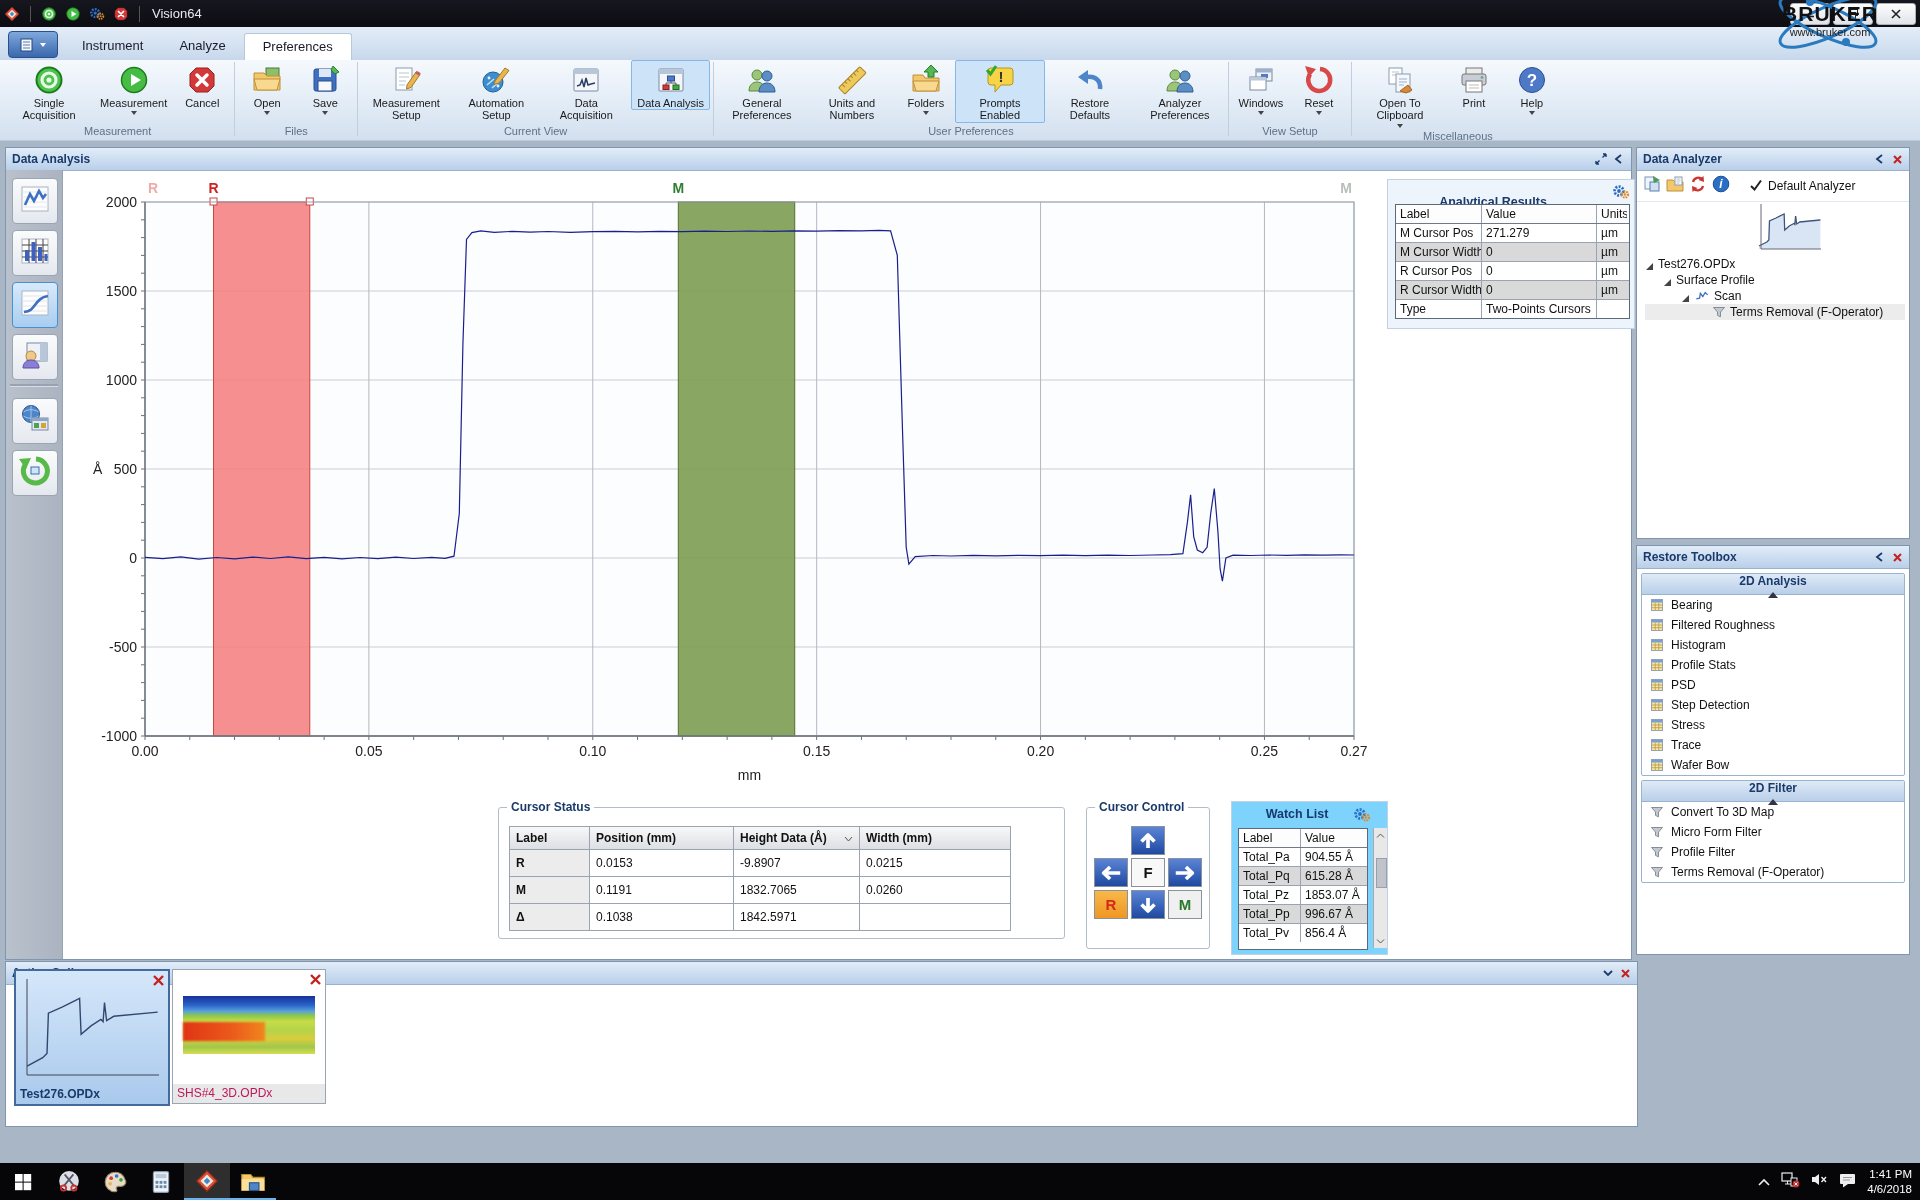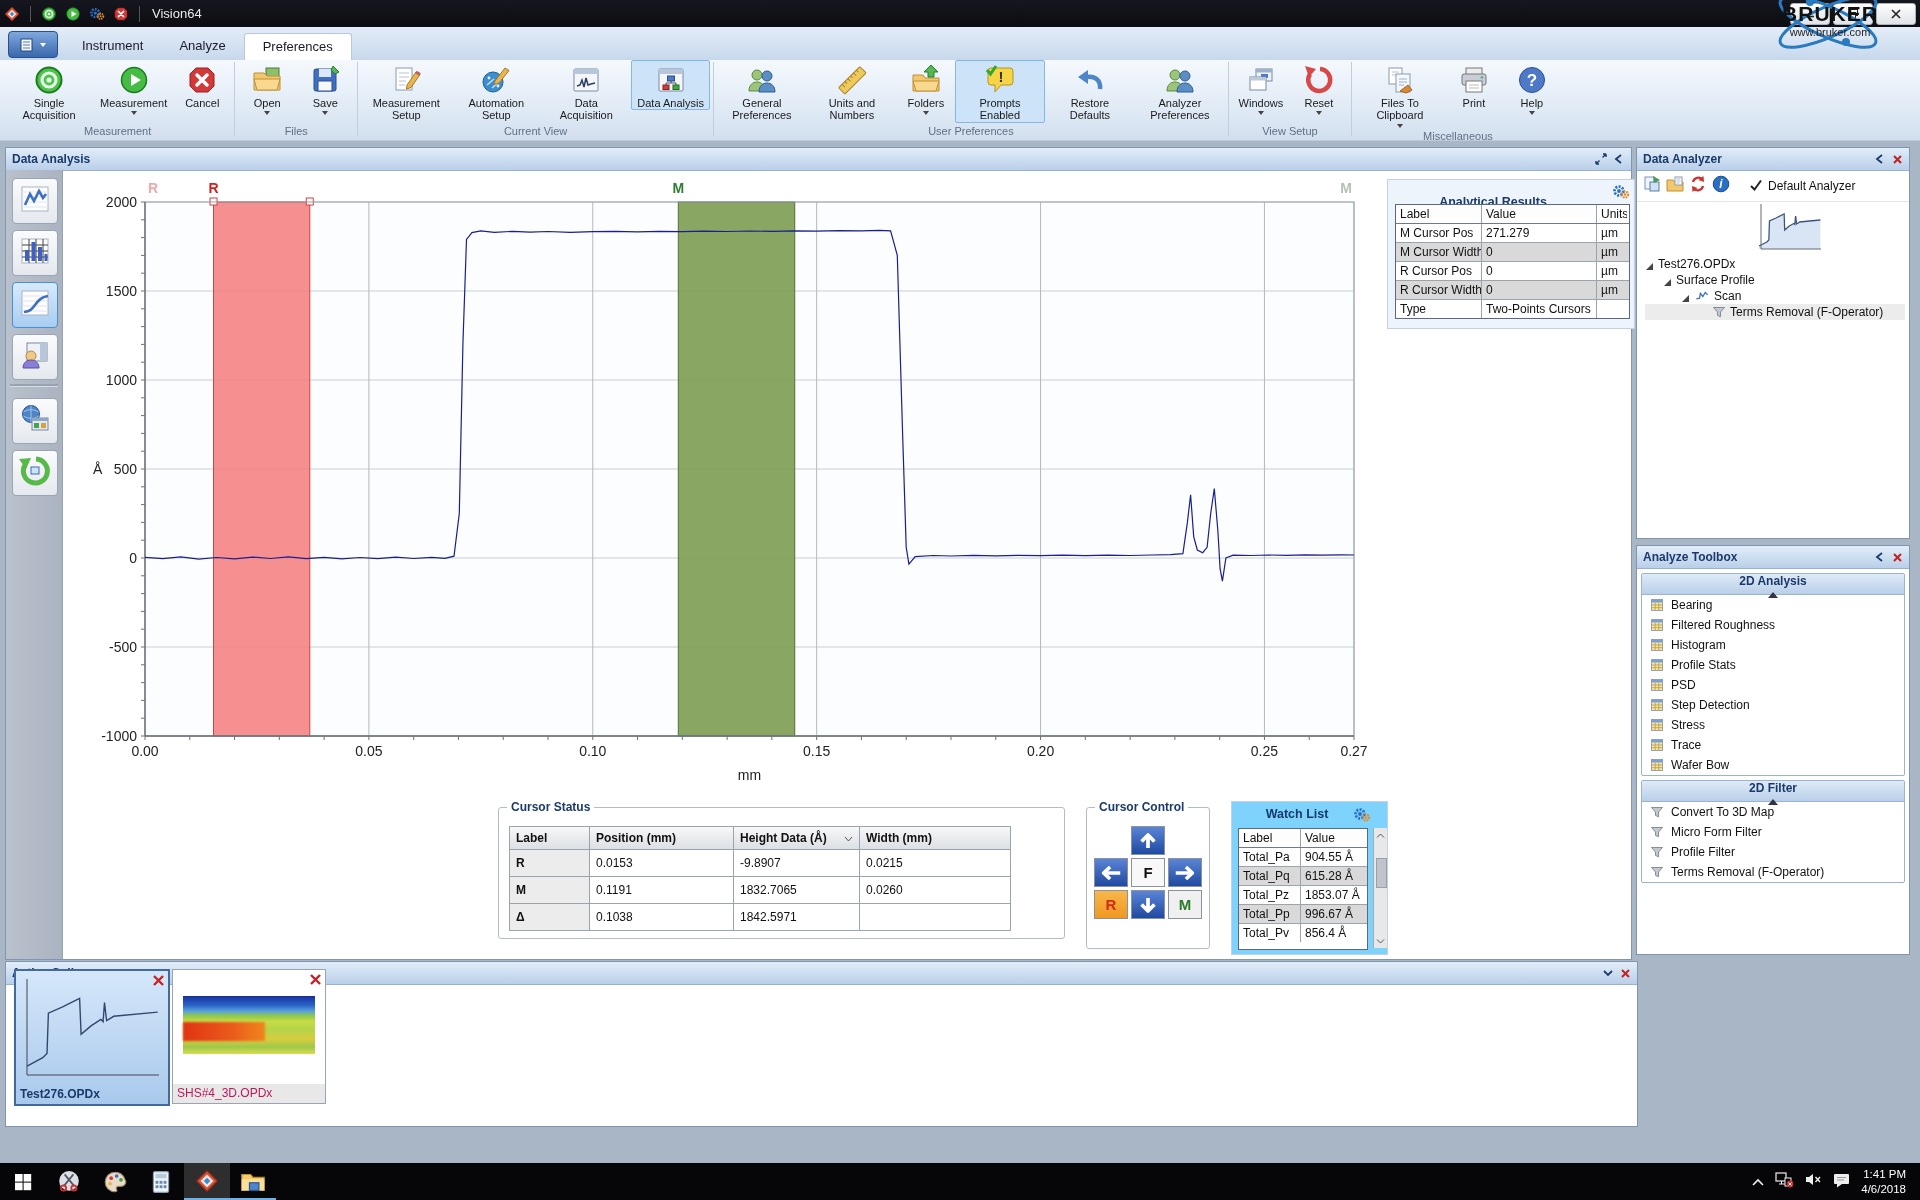--- a/index.html
+++ b/index.html
@@ -87,21 +87,21 @@
   .thumbcard{position:absolute;top:7px;width:152px;height:133px;border:1px solid #9aa4b2;background:#fff;}
   .thumbcard.sel{background:linear-gradient(#d5e7fa,#a9c9ec);border:2px solid #44699c;}
   .thumblab{position:absolute;left:0;bottom:0;right:0;height:19px;font-size:12px;padding:2px 4px;box-sizing:border-box;}
   .tclose{position:absolute;right:3px;top:2px;}
   
   #statusbar{position:absolute;left:0;top:1139px;width:1920px;height:24px;background:linear-gradient(#fcfdfe,#e9eef5);border-top:1px solid #c8d2de;font-size:12px;}
   #taskbar{position:absolute;left:0;top:1163px;width:1920px;height:37px;background:#060608;display:flex;align-items:center;}
   .tkbtn{width:46px;height:37px;display:flex;align-items:center;justify-content:center;box-sizing:border-box;}
   .tkbtn.active{border-bottom:2px solid #6cb2e8;}
   .tkbtn.focused{background:#2e2e2e;}
-  #tray{position:absolute;right:0;top:0;height:37px;display:flex;align-items:center;gap:10px;padding-right:14px;}
+  #tray{position:absolute;right:0;top:0;height:37px;display:flex;align-items:center;gap:10px;padding-right:8px;}
   #clock{color:#fff;font-size:11.5px;text-align:right;line-height:1.3;}
   text{font-family:"Liberation Sans",sans-serif;}
 </style>
 </head>
 <body>
 
 <div id="root">
 
   <div id="titlebar">
     <span class="tb-ic" id="qa-icons-anchor">
@@ -360,21 +360,21 @@
       <div class="rgroup">
         <div class="rbrow">
           <div class="rbtn">
             <span class="ric"><svg width="32" height="32" viewBox="0 0 32 32" xmlns="http://www.w3.org/2000/svg">
                 <rect x="5" y="4" width="13" height="16" fill="#fff" stroke="#8a9bb0"></rect>
                 <path d="M8 8h7M8 11h7" stroke="#b8c4d4"></path>
                 <rect x="12" y="10" width="14" height="18" fill="#f4f8fc" stroke="#8a9bb0"></rect>
                 <path d="M15 15h8M15 18h8M15 21h5" stroke="#9ab0c8"></path>
                 <polygon points="16,27 24,21 28,26 22,29" fill="#d88a3a" stroke="#a8641a"></polygon>
               </svg></span>
-            <span class="rlab">Files To Clipboard</span>
+            <span class="rlab">Open To Clipboard</span>
             <span class="caret"></span>
           </div>
           <div class="rbtn">
             <span class="ric"><svg width="32" height="32" viewBox="0 0 32 32" xmlns="http://www.w3.org/2000/svg">
                 <rect x="8" y="4" width="16" height="7" fill="#ececec" stroke="#777"></rect>
                 <rect x="4" y="10" width="24" height="11" rx="2" fill="#c9ced6" stroke="#777"></rect>
                 <circle cx="24" cy="13.5" r="1.4" fill="#6a9"></circle>
                 <rect x="8" y="17" width="16" height="11" fill="#fff" stroke="#777"></rect>
                 <path d="M11 21h10M11 24h10" stroke="#bbb"></path>
               </svg></span>
@@ -808,21 +808,21 @@
                 <path d="M1.5 2.5h11L8.5 7v4.8l-3-1.4V7z" fill="#c3c9d0" stroke="#868d96"></path>
               </svg>
             </span>
             <span>Terms Removal (F-Operator)</span>
           </div>
         </div>
     </div>
 
     <div class="panel" id="toolbox" style="left:1636px;top:404px;width:274px;height:410px;">
       <div class="phdr">
-        <span>Analyze Toolbox</span>
+        <span>Restore Toolbox</span>
           <span class="sp"></span>
         <span class="hic">
             <svg width="12" height="12">
               <path d="M8 2L3 6l5 4" stroke="#1a3a6b" stroke-width="1.8" fill="none"></path>
             </svg>
           </span>
         <span class="hic">
             <svg width="11" height="11">
               <path d="M2 2l7 7M9 2L2 9" stroke="#c22222" stroke-width="2"></path>
             </svg>

